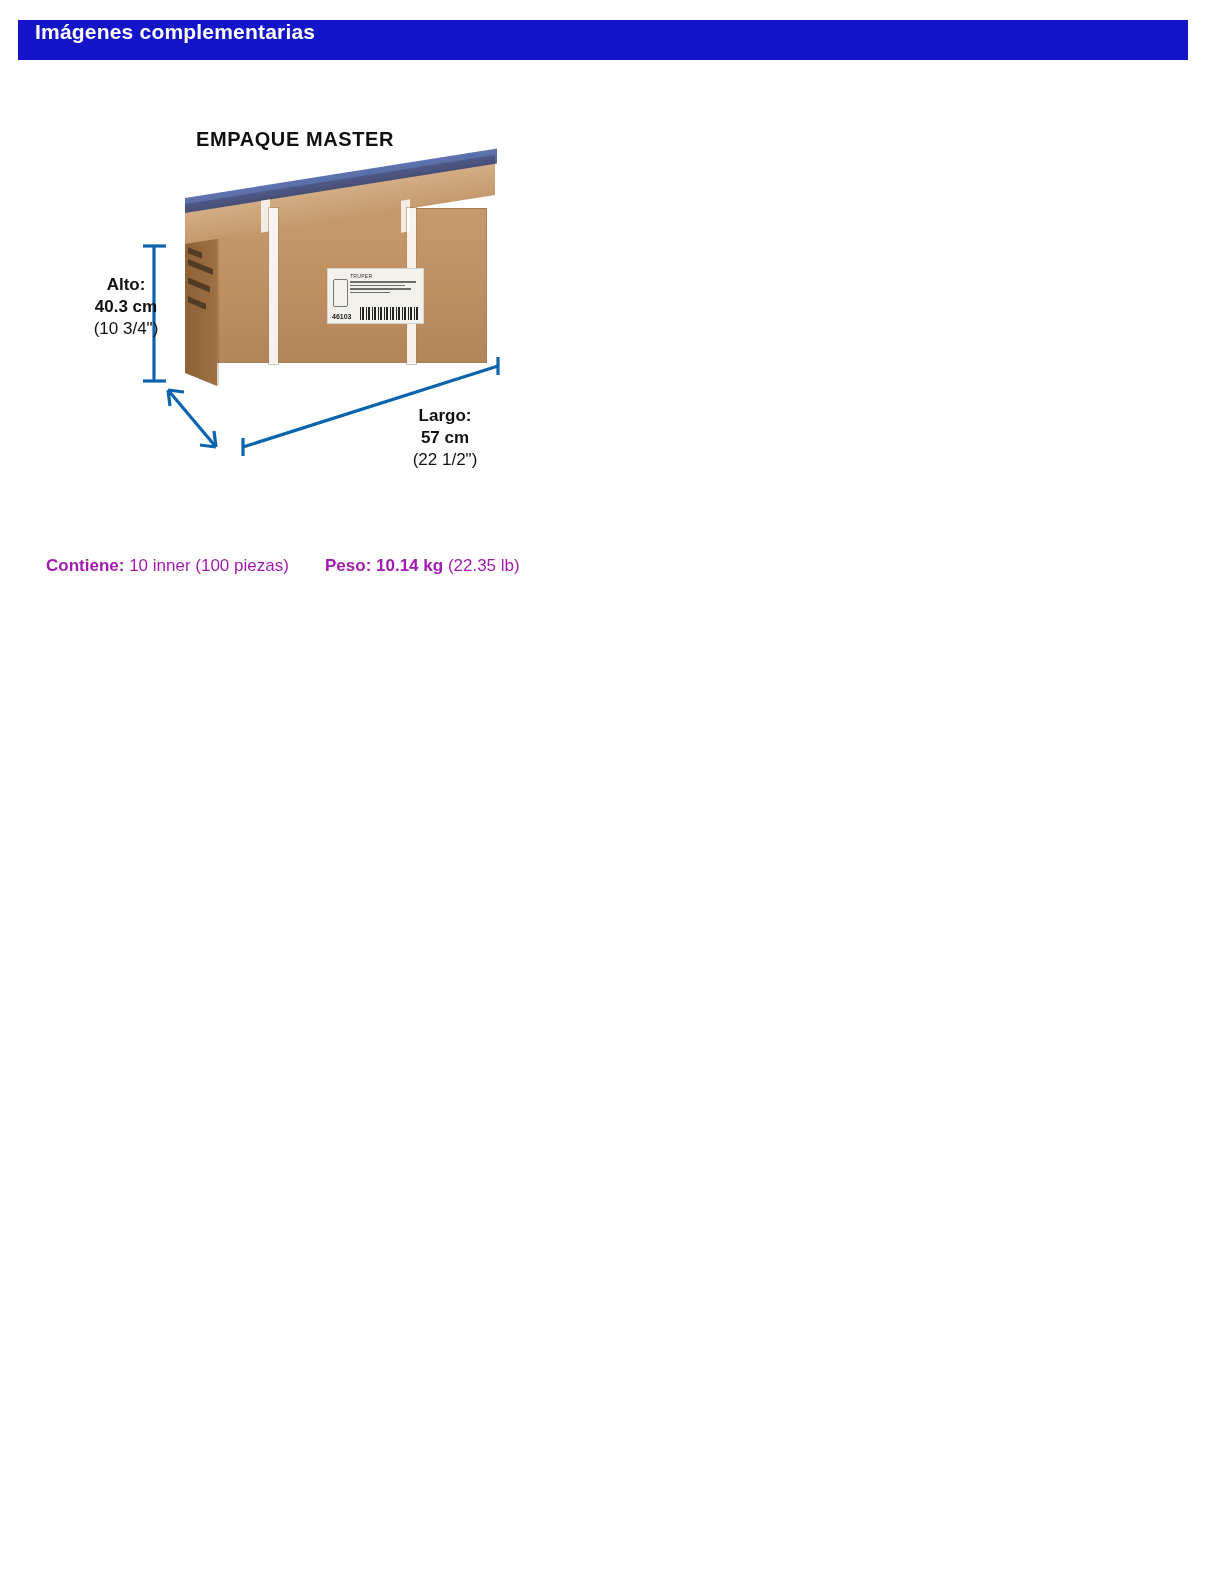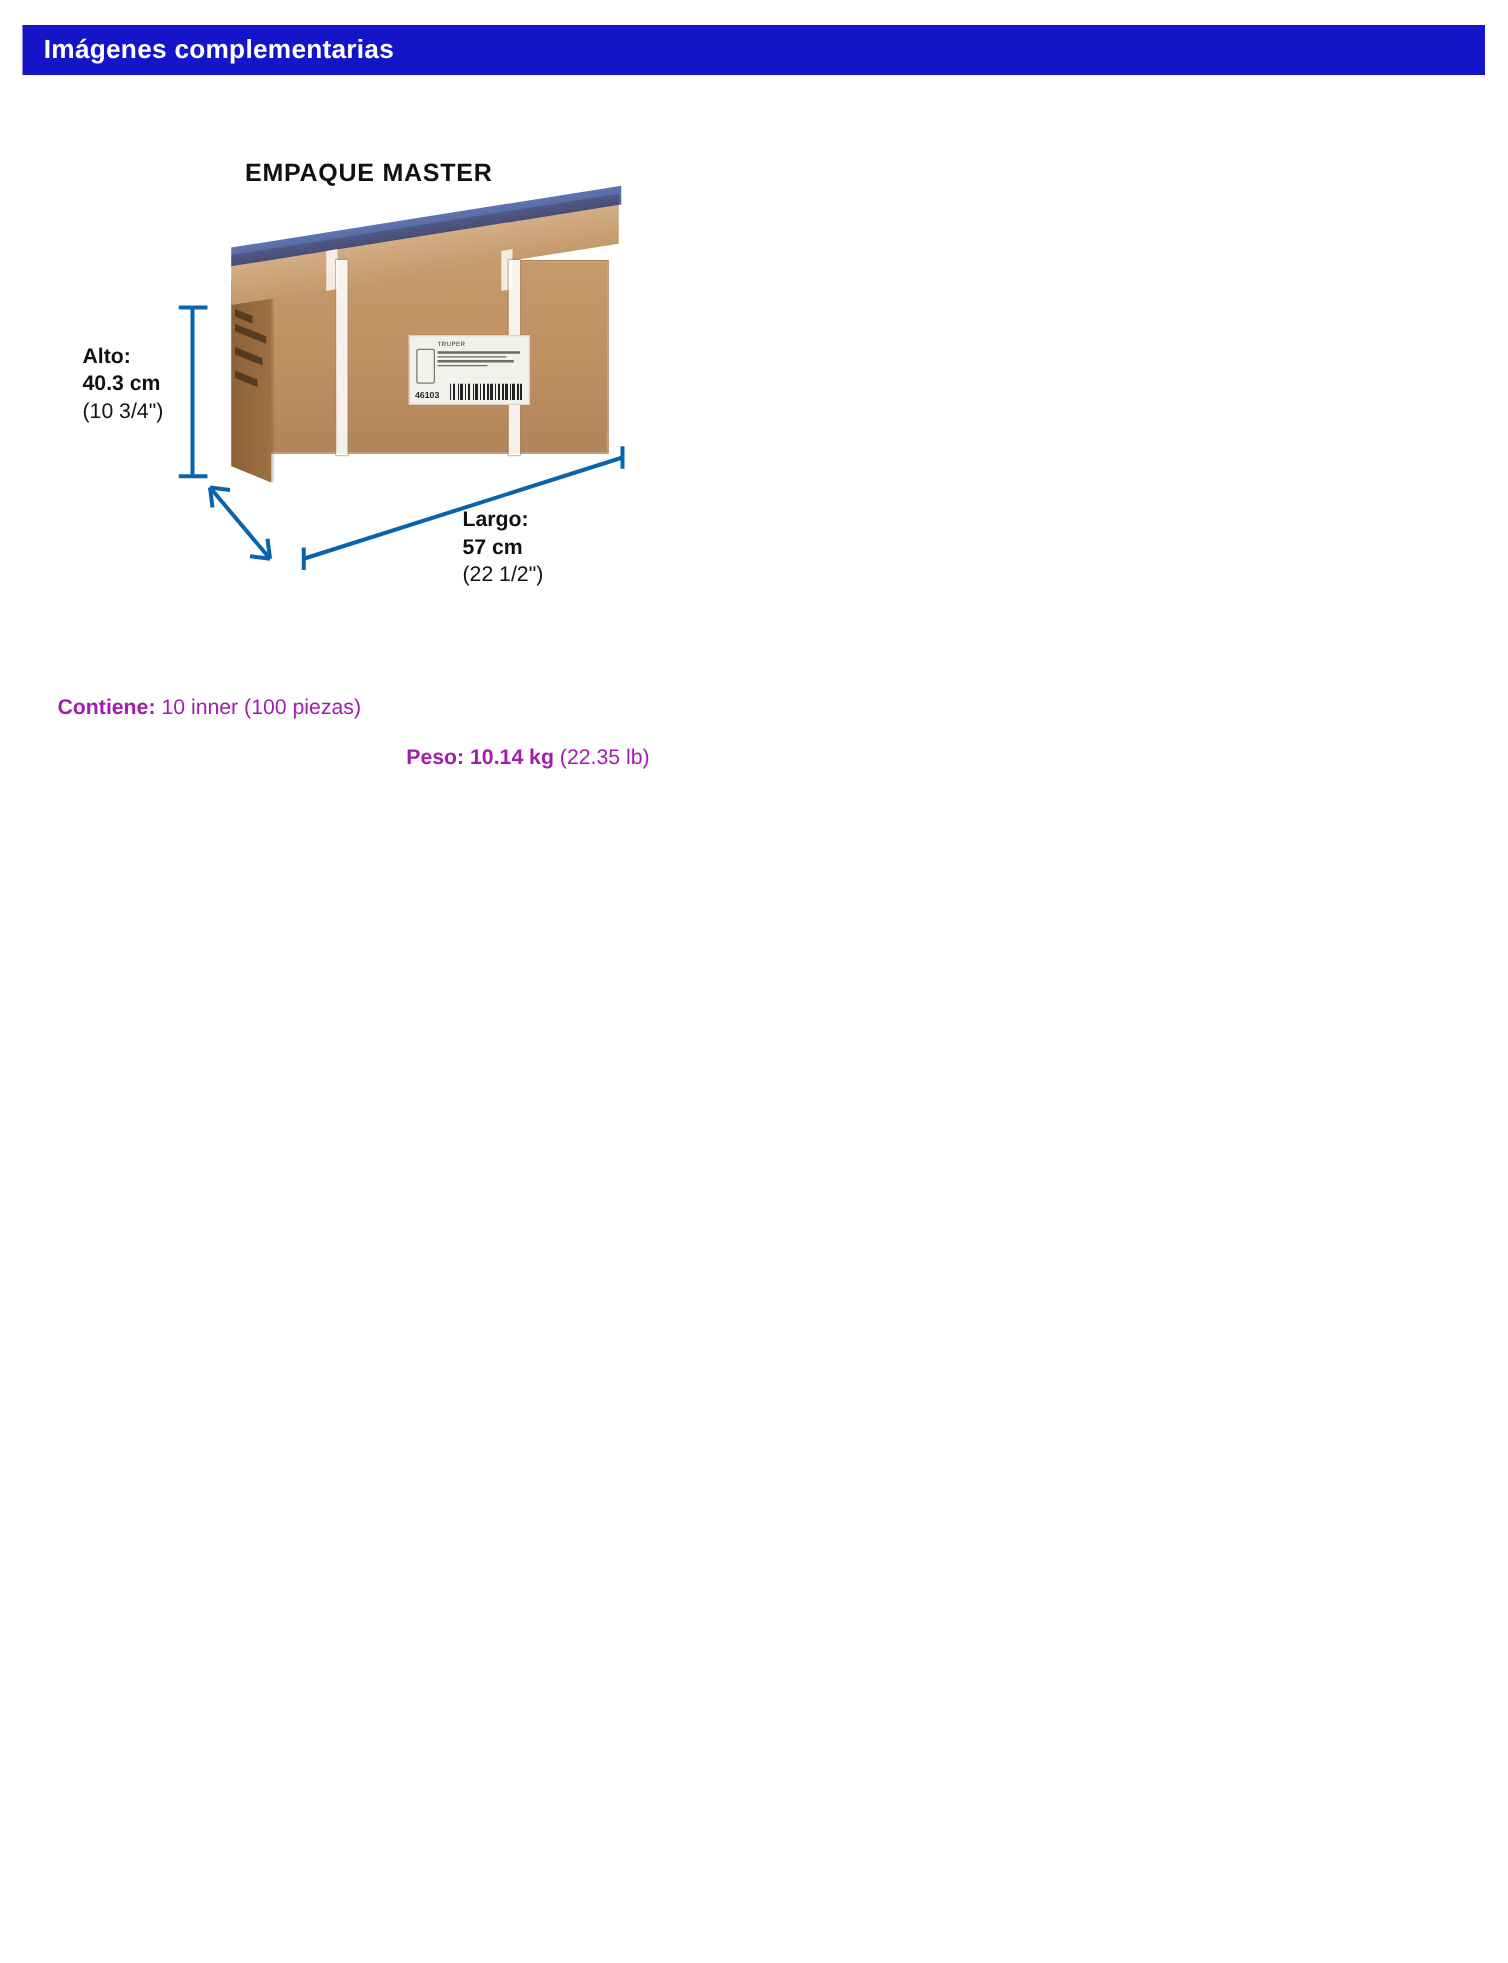--- a/index.html
+++ b/index.html
@@ -18,21 +18,20 @@
 
   
   .header-bar {
     position: absolute;
     left: 18px;
     top: 20px;
     width: 1170px;
     height: 40px;
     background: #1414c8;
     display: flex;
-    align-items: center;
   }
   .header-title {
     color: #ffffff;
     font-size: 21px;
     font-weight: bold;
     letter-spacing: 0.2px;
     padding-left: 17px;
   }
 
   
@@ -186,20 +185,21 @@
   
   .dim-svg {
     position: absolute;
     left: 0; top: 0;
     width: 1206px; height: 560px;
   }
 
   
   .dim-label {
     position: absolute;
+    text-align: center;
     line-height: 1.30;
     color: #111111;
   }
   .dim-label .big {
     font-size: 17px;
     font-weight: bold;
     display: block;
     white-space: nowrap;
   }
   .dim-label .small {
@@ -216,21 +216,21 @@
   .info-row {
     position: absolute;
     top: 556px;
     left: 46px;
     font-size: 17px;
     color: #a21caf;
     white-space: nowrap;
   }
   .info-row .b { font-weight: bold; }
   #info-contiene { left: 46px; }
-  #info-peso { left: 325px; margin-top: 40px; }
+  #info-peso { left: 325px; }
 </style>
 </head>
 <body>
 
 <div class="header-bar">
   <span class="header-title">Imágenes complementarias</span>
 </div>
 
 <div class="section-title">EMPAQUE MASTER</div>
 

